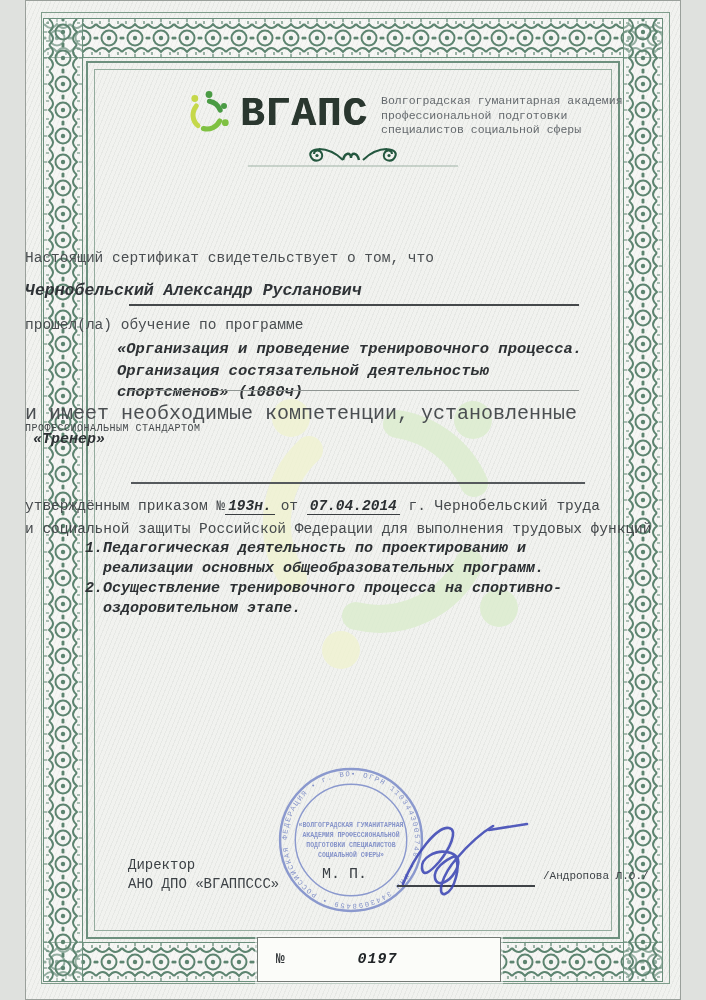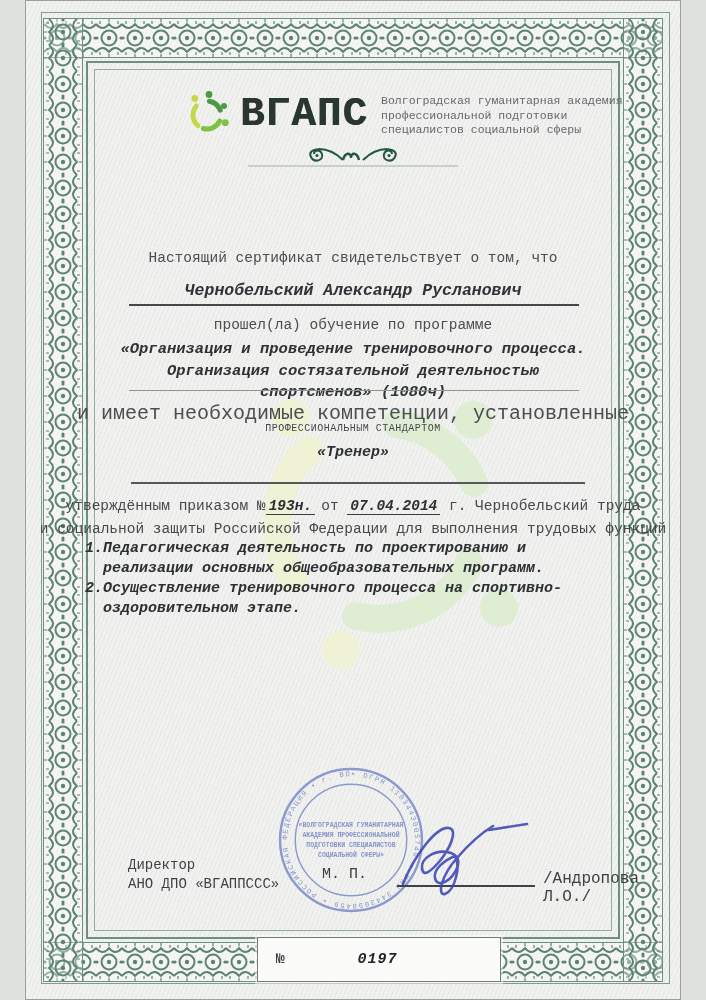--- a/index.html
+++ b/index.html
@@ -22,49 +22,49 @@
   .strip.right {top:18px;bottom:18px;right:18px;width:38px;}
   
   .logo-row{position:absolute;top:84px;left:158px;display:flex;align-items:center;z-index:3;}
   .logo-title{font-size:41px;font-weight:700;letter-spacing:1px;color:#2a372f;margin-left:7px;
     text-shadow:.5px 0 0 #2a372f;}
   .org-text{margin-left:13px;font-size:11.5px;line-height:14.5px;color:#64696d;padding-top:4px;}
   .flourish{position:absolute;top:142px;left:0;right:0;display:flex;justify-content:center;z-index:3;}
   .cert-title{position:absolute;top:163px;left:0;right:0;text-align:center;font-size:57px;font-weight:700;
     letter-spacing:4px;color:#1b5e3a;z-index:3;}
   
-  .ctr{position:absolute;left:0;right:0;text-align:center;z-index:3;}
+  .ctr{position:absolute;left:0;right:0;text-align:left;z-index:3;}
   .intro{top:250px;font-size:14.5px;color:#4a4e51;}
   .recipient{top:281px;font-size:16.5px;font-weight:700;font-style:italic;color:#2f3337;}
   .hr{position:absolute;z-index:3;}
   .hr-name{top:304px;left:104px;right:102px;height:2px;background:#44484a;}
   .course-intro{top:317px;font-size:14.5px;color:#4a4e51;}
   .course-name{top:339px;left:92px;right:92px;font-size:15.5px;font-weight:700;font-style:italic;
     line-height:21.5px;color:#2e3235;}
   .hr2{top:390px;left:104px;right:102px;height:1px;background:#8f9592;}
   .comp1{top:402px;font-size:20px;color:#4a4e51;}
   .comp2{top:423px;font-size:10px;letter-spacing:.5px;color:#45494c;}
-  .comp3{top:444px;font-size:15px;font-weight:700;font-style:italic;color:#2e3235;}
+  .comp3{top:431px;font-size:15px;font-weight:700;font-style:italic;color:#2e3235;padding-left:8px;}
   .hr3{top:482px;left:106px;right:96px;height:2px;background:#55595c;}
   .order1{top:498px;font-size:14.5px;color:#45494c;}
   .order1 .biu{font-weight:700;font-style:italic;color:#2c3033;border-bottom:1.5px solid #3a3e41;padding:0 3px;}
   .order1 .gap{display:inline-block;width:6px;}
   .order2{top:521px;font-size:14.5px;color:#45494c;}
   .fn-list{position:absolute;top:539px;left:60px;right:64px;z-index:3;}
   .fn-item{display:flex;font-size:15px;font-weight:700;font-style:italic;line-height:20px;color:#2c3033;}
   .fn-num{width:18px;flex:none;}
   
   .watermark{position:absolute;top:358px;left:196px;z-index:1;opacity:.85;}
   
   .director{position:absolute;top:856px;left:103px;font-size:14px;line-height:18.5px;color:#3c4145;z-index:4;}
   .mp{position:absolute;top:866px;left:297px;font-size:15px;color:#3a3f44;z-index:4;}
   .stamp{position:absolute;top:764px;left:250px;z-index:3;filter:blur(.4px);opacity:.92;}
   .sig{position:absolute;top:804px;left:360px;z-index:4;}
   .sig-line{position:absolute;top:885px;left:372px;width:138px;height:1.5px;background:#3f4347;z-index:3;}
-  .sig-name{position:absolute;top:870px;left:518px;font-size:16px;color:#3c4145;z-index:4;}
+  .sig-name{position:absolute;top:870px;left:518px;font-size:11px;color:#3c4145;z-index:4;}
   
   .numbox{position:absolute;top:937px;left:232px;width:242px;height:43px;background:#fbfcf9;
     border:1px solid #747a75;box-shadow:0 0 0 2px rgba(255,255,255,.5);z-index:5;
     display:flex;align-items:center;}
   .num-label{font-size:15px;color:#2e3235;margin-left:18px;}
   .num-value{flex:1;text-align:center;font-size:15px;font-weight:700;font-style:italic;
     letter-spacing:1px;color:#212528;margin-right:30px;}
 </style>
 </head>
 <body>

